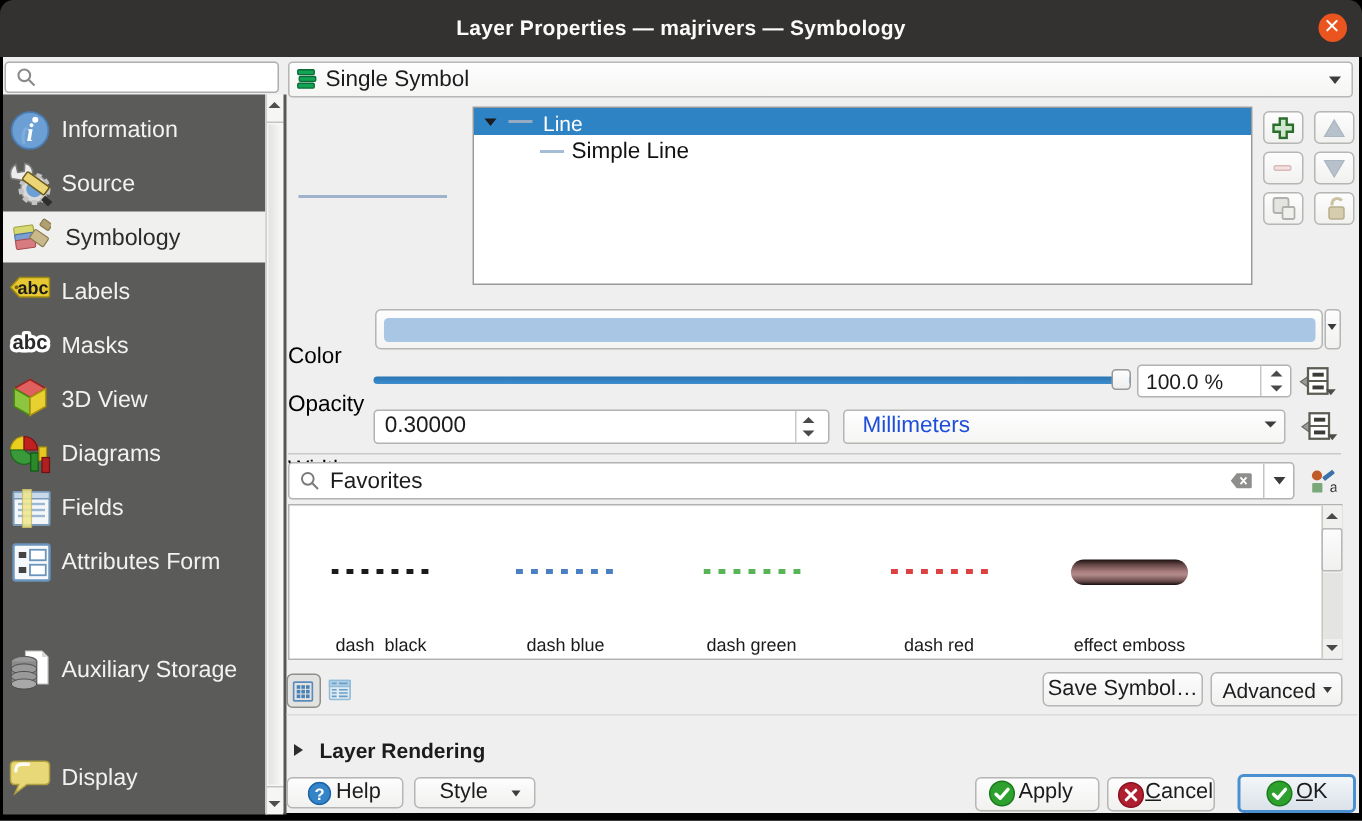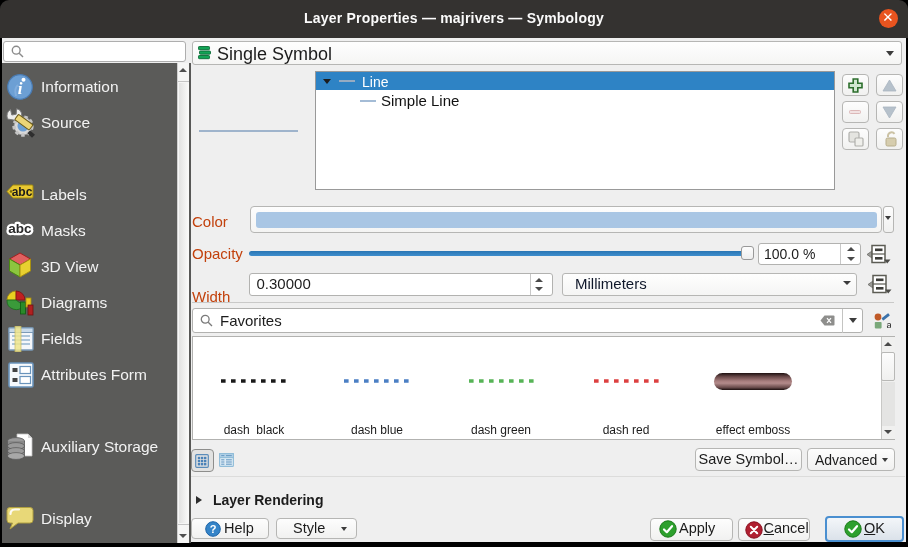--- a/index.html
+++ b/index.html
@@ -17,21 +17,21 @@
 .sitem .lab { left:39.5px; top:8.5px; }
 .sitem.sel { background:#f0f0ef; color:#2c2c2c; }
 .sscroll { left:175.5px; top:25.5px; width:12px; height:479.5px; background:#f6f6f5; border-left:1px solid #d0d0d0; }
 .vline { left:187.5px; top:25.5px; width:1.5px; height:479.5px; background:#585856; }
 
 .wbtn { background:linear-gradient(#fdfdfd,#f1f1f0); border:1px solid #b6b6b4; border-radius:4px; color:#1c1c1c; font-size:14.5px; }
 .white { background:#fff; border:1px solid #b2b2b0; border-radius:3px; }
 .tri-d { width:0; height:0; border-left:4.5px solid transparent; border-right:4.5px solid transparent; border-top:5px solid #3c3c3c; }
 .tri-u { width:0; height:0; border-left:4px solid transparent; border-right:4px solid transparent; border-bottom:4.5px solid #4a4a4a; }
 .tri-dn { width:0; height:0; border-left:4px solid transparent; border-right:4px solid transparent; border-top:4.5px solid #4a4a4a; }
-.lbl { font-size:15px; color:#c2410c; }
+.lbl { font-size:15px; color:#000000;margin-top:16px; }
 </style>
 </head>
 <body>
 <div class="win">
   <div class="ab titlebar"></div>
   <div class="ab title">Layer Properties — majrivers — Symbology</div>
   <div class="ab closebtn">✕</div>
   <div class="ab content">
 
   <div class="ab sidebar"></div>
@@ -52,20 +52,32 @@
   <div class="ab sitem" style="top:67.5px">
         <svg class="ab" style="left:3px;top:2px" width="32" height="32" viewBox="0 0 32 32">
           <circle cx="18" cy="19" r="9" fill="#d9d9d9" stroke="#9a9a9a" stroke-width="1"></circle>
           <circle cx="18" cy="19" r="9" fill="none" stroke="#c4c4c4" stroke-width="3.4" stroke-dasharray="3.4 2.8"></circle>
           <circle cx="18" cy="19" r="5.5" fill="#6c9fd4"></circle>
           <path d="M2.5 12 Q0.5 5.5 5.5 2.5 L6.8 8 L11.2 7.2 L11.5 1.8 Q17 2.8 16.8 9 Q16.6 13 11.5 13.5 Z" fill="#ececec" stroke="#7a7a7a" stroke-width="1"></path>
           <rect x="10" y="12" width="18" height="6.5" rx="1" transform="rotate(36 19 15)" fill="#ecd577" stroke="#6a5a18" stroke-width="1"></rect>
           <path d="M25 23.5 l5 4.2 l-3 3 l-4.6 -4.4 Z" fill="#2e2e2e"></path>
         </svg>
         <div class="ab lab">Source</div>
+      </div>
+  <div class="ab sitem sel" style="top:103.5px;height:34px">
+        <svg class="ab" style="left:6px;top:4px" width="26" height="26" viewBox="0 0 26 26">
+          <g transform="rotate(-8 13 13)">
+            <rect x="2" y="5" width="13" height="6" rx="1" fill="#d8d870" stroke="#a0a040" stroke-width="0.7"></rect>
+            <rect x="2" y="10" width="13" height="5" rx="1" fill="#7a9fd0" stroke="#4a6fa0" stroke-width="0.7"></rect>
+            <rect x="2" y="14" width="13" height="6" rx="1" fill="#d87a80" stroke="#a84a50" stroke-width="0.7"></rect>
+          </g>
+          <rect x="13" y="10" width="11" height="7" rx="1" transform="rotate(35 18 13)" fill="#c8b88a" stroke="#8a7a50" stroke-width="0.8"></rect>
+          <rect x="19" y="2" width="7" height="5" rx="1" transform="rotate(35 22 5)" fill="#b0a070" stroke="#8a7a50" stroke-width="0.8"></rect>
+        </svg>
+        <div class="ab lab" style="left:42px">Symbology</div>
       </div>
   <div class="ab sitem" style="top:139.5px">
         <svg class="ab" style="left:4px;top:7px" width="28" height="15" viewBox="0 0 28 15">
           <path d="M7 1 L26 1 Q27 1 27 2 L27 13 Q27 14 26 14 L7 14 L1 7.5 Z" fill="#e8c832" stroke="#a08a10" stroke-width="1"></path>
           <circle cx="5" cy="7.5" r="1.3" fill="#7a6a08"></circle>
           <text x="16" y="12" font-size="12" font-weight="bold" fill="#1a1a1a" text-anchor="middle">abc</text>
         </svg>
         <div class="ab lab">Labels</div>
       </div>
   <div class="ab sitem" style="top:175.5px">
@@ -146,21 +158,21 @@
         <div class="tri-dn" style="border-top-color:#4e4e4e"></div>
       </div>
   <div class="ab vline"></div>
 
   <div class="ab wbtn" style="left:190.5px;top:3.5px;width:710px;height:23.5px;border-radius:3px;background:linear-gradient(#fefefe,#f5f5f4)"></div>
   <svg class="ab" style="left:196.5px;top:8px" width="14" height="14" viewBox="0 0 14 14">
         <rect x="0.5" y="0.5" width="11" height="3.2" rx="0.8" fill="#12a455" stroke="#0a6a36" stroke-width="0.9"></rect>
         <rect x="1.5" y="5" width="11" height="3.2" rx="0.8" fill="#12a455" stroke="#0a6a36" stroke-width="0.9"></rect>
         <rect x="0.5" y="9.5" width="11" height="3.2" rx="0.8" fill="#12a455" stroke="#0a6a36" stroke-width="0.9"></rect>
       </svg>
-  <div class="ab" style="left:215.5px;top:6.5px;font-size:18px;color:#1c1c1c">Single Symbol</div>
+  <div class="ab" style="left:215.5px;top:6.5px;font-size:15px;color:#1c1c1c">Single Symbol</div>
   <div class="ab tri-d" style="left:884.5px;top:13px"></div>
 
   <div class="ab" style="left:313.5px;top:33.5px;width:520px;height:119px;background:#fff;border:1px solid #999"></div>
   <div class="ab" style="left:314.5px;top:34px;width:518px;height:18.5px;background:#2e83c5"></div>
   <div class="ab tri-d" style="left:321px;top:41px;border-top-color:#1c1c1c"></div>
   <div class="ab" style="left:337.5px;top:42px;width:16px;height:2px;background:#96abc2"></div>
   <div class="ab" style="left:360.5px;top:36px;font-size:14px;font-weight:normal;color:#fff">Line</div>
   <div class="ab" style="left:358.5px;top:62.5px;width:16px;height:2px;background:#a4bcd6"></div>
   <div class="ab" style="left:379.5px;top:54.5px;font-size:15px;color:#111">Simple Line</div>
   <div class="ab" style="left:197.5px;top:92.5px;width:99px;height:1.8px;background:#9fb4cc"></div>
@@ -213,21 +225,21 @@
         <path d="M19 15.5 L25.5 15.5 L22.2 19.5 Z" fill="#4c4c48"></path>
       </svg>
 
   <div class="ab lbl" style="left:190.5px;top:250px">Width</div>
   <div class="ab white" style="left:247.5px;top:235px;width:304px;height:23px;border-radius:3px"></div>
   <div class="ab" style="left:255px;top:237.5px;font-size:15px;color:#1c1c1c">0.30000</div>
   <div class="ab" style="left:528.5px;top:236px;width:1px;height:21px;background:#c8c8c8"></div>
   <div class="ab tri-u" style="left:533.5px;top:240px"></div>
   <div class="ab tri-dn" style="left:533.5px;top:249.5px"></div>
   <div class="ab wbtn" style="left:560.5px;top:235px;width:295px;height:23px;border-radius:3px;background:linear-gradient(#fefefe,#f5f5f4)"></div>
-  <div class="ab" style="left:573.5px;top:237.5px;font-size:15px;color:#0f172a">Millimeters</div>
+  <div class="ab" style="left:573.5px;top:237.5px;font-size:15px;color:#1d4ed8">Millimeters</div>
   <div class="ab tri-d" style="left:841.5px;top:243.5px;border-top-width:4.5px;border-left-width:4px;border-right-width:4px"></div>
   <svg class="ab" style="left:864.5px;top:236px" width="26" height="21" viewBox="0 0 26 21">
         <path d="M7 7 L2 10.5 L7 14 Z" fill="#9a9a96" stroke="#6a6a66" stroke-width="0.8"></path>
         <rect x="7" y="1.5" width="13" height="17" fill="#fff" stroke="#5c5c54" stroke-width="1.5"></rect>
         <line x1="7" y1="10" x2="20" y2="10" stroke="#5c5c54" stroke-width="1.2"></line>
         <rect x="10" y="4.5" width="7.5" height="2.6" fill="#3c3c38"></rect>
         <rect x="10" y="13" width="7.5" height="2.6" fill="#3c3c38"></rect>
         <path d="M19 15.5 L25.5 15.5 L22.2 19.5 Z" fill="#4c4c48"></path>
       </svg>
 

